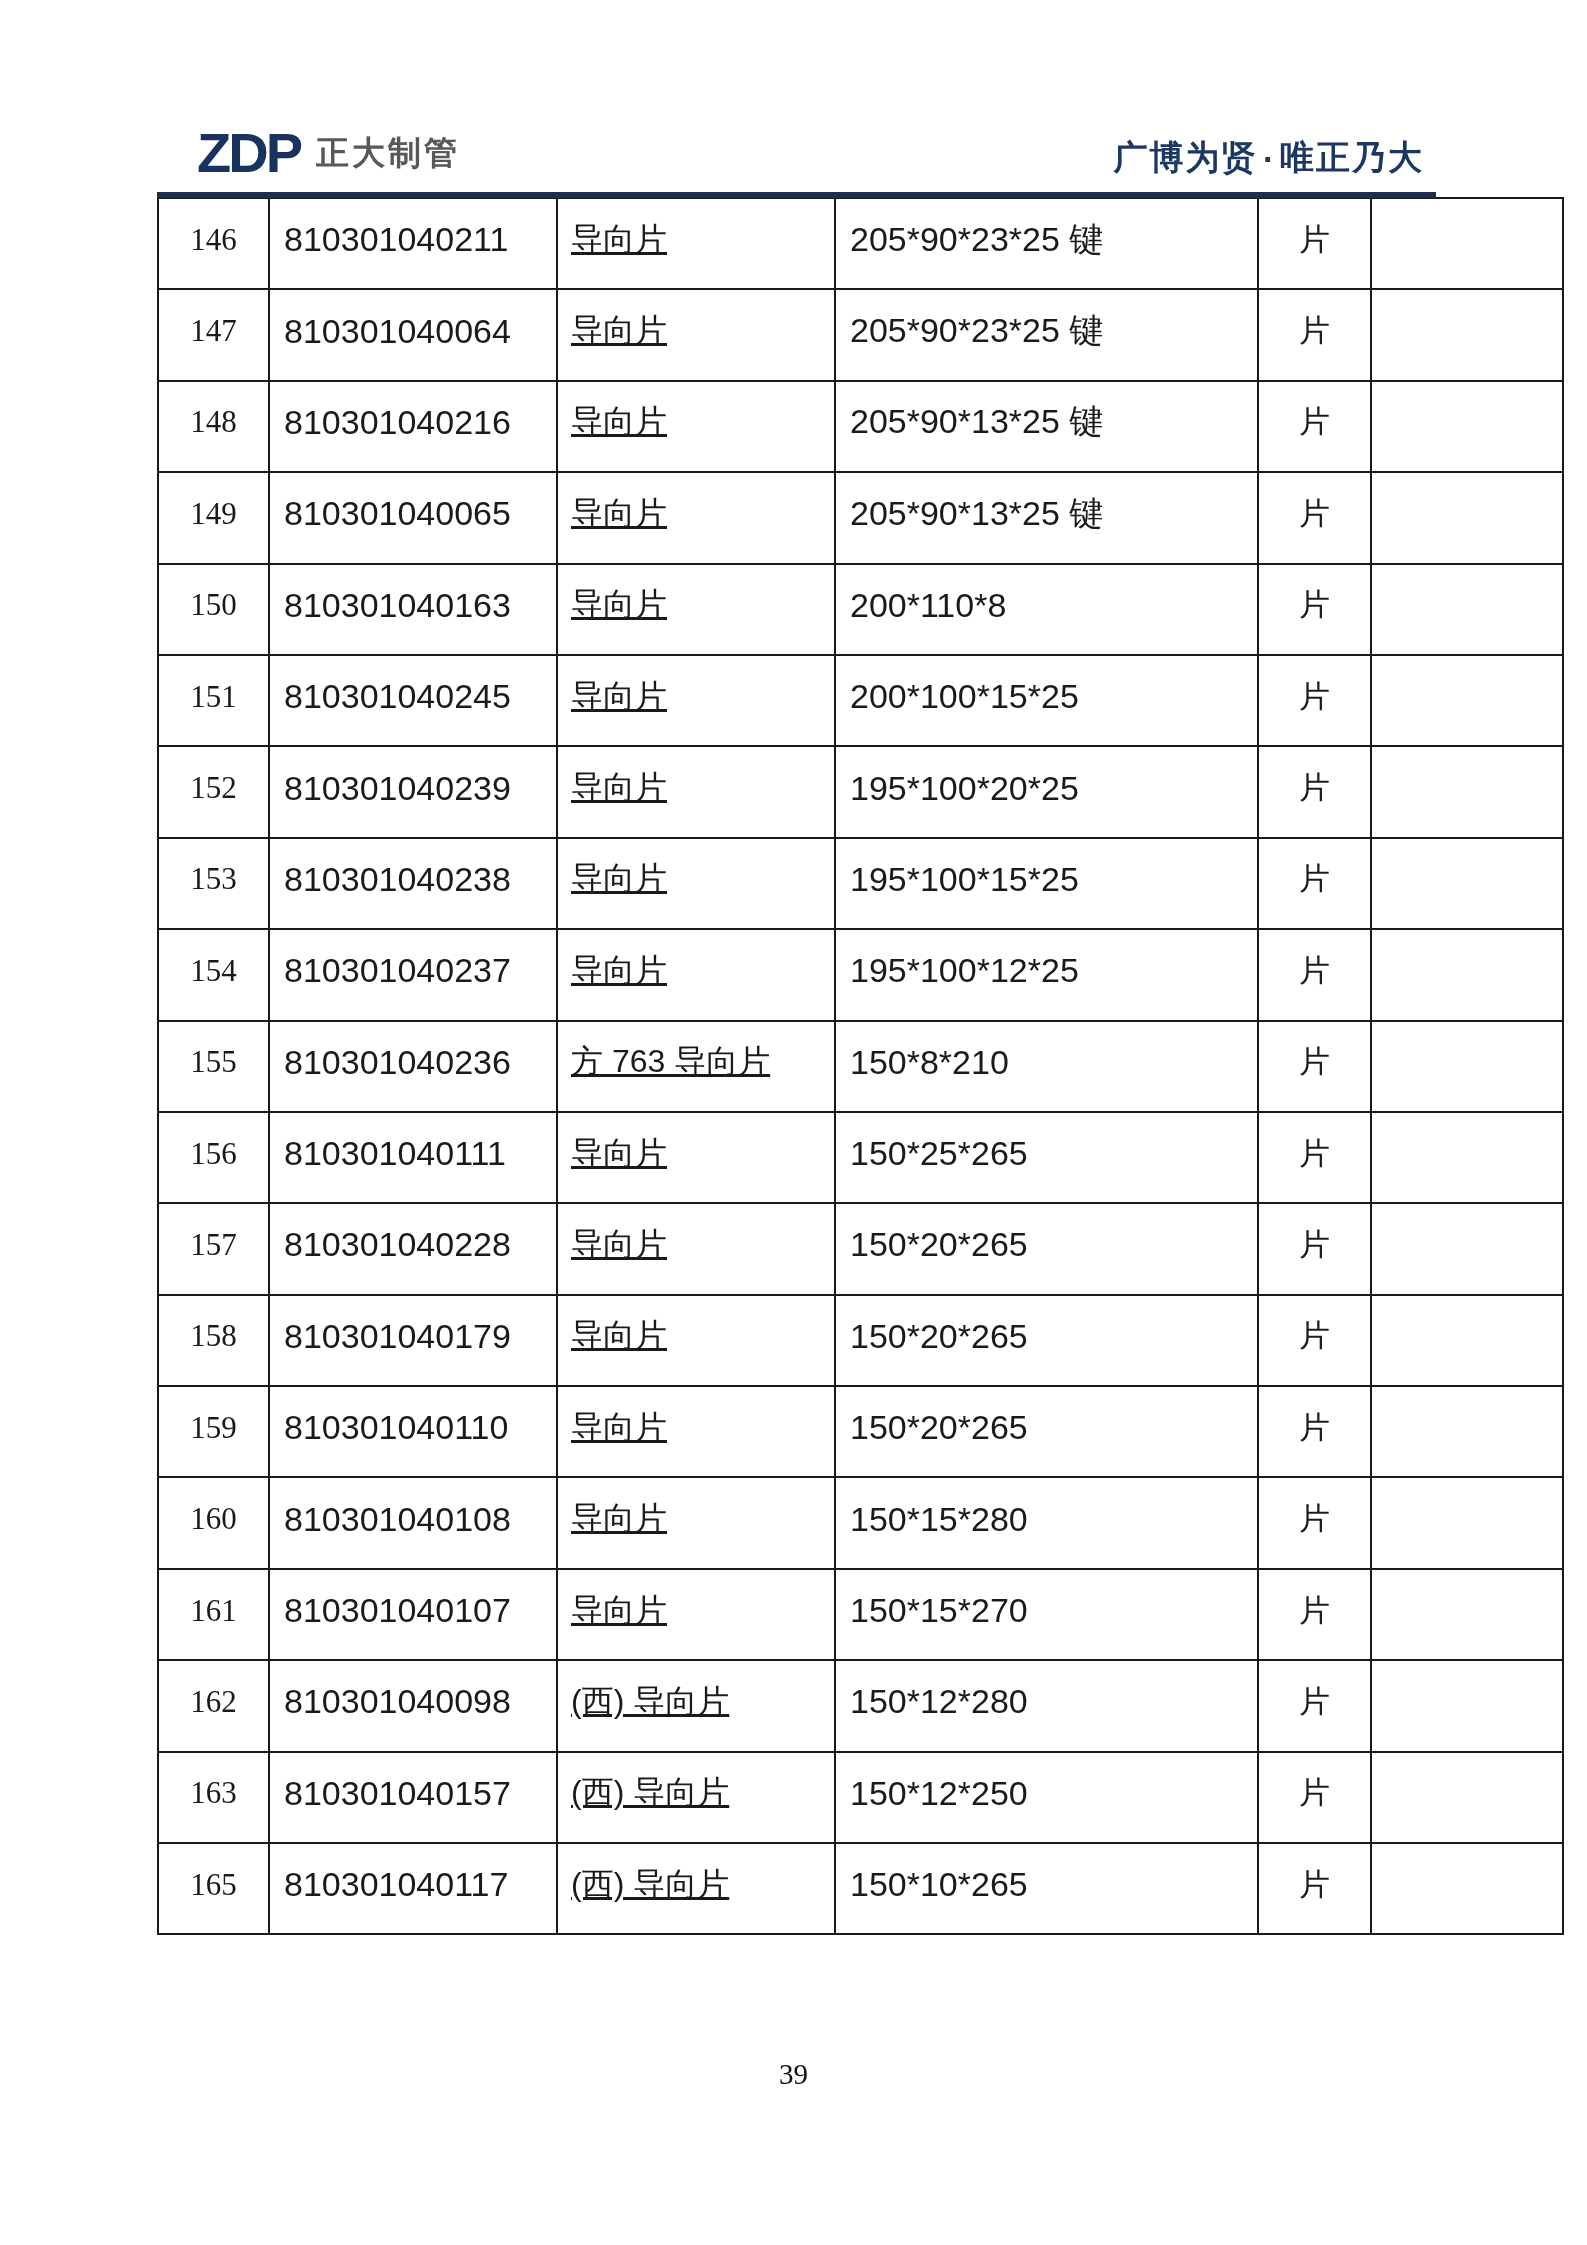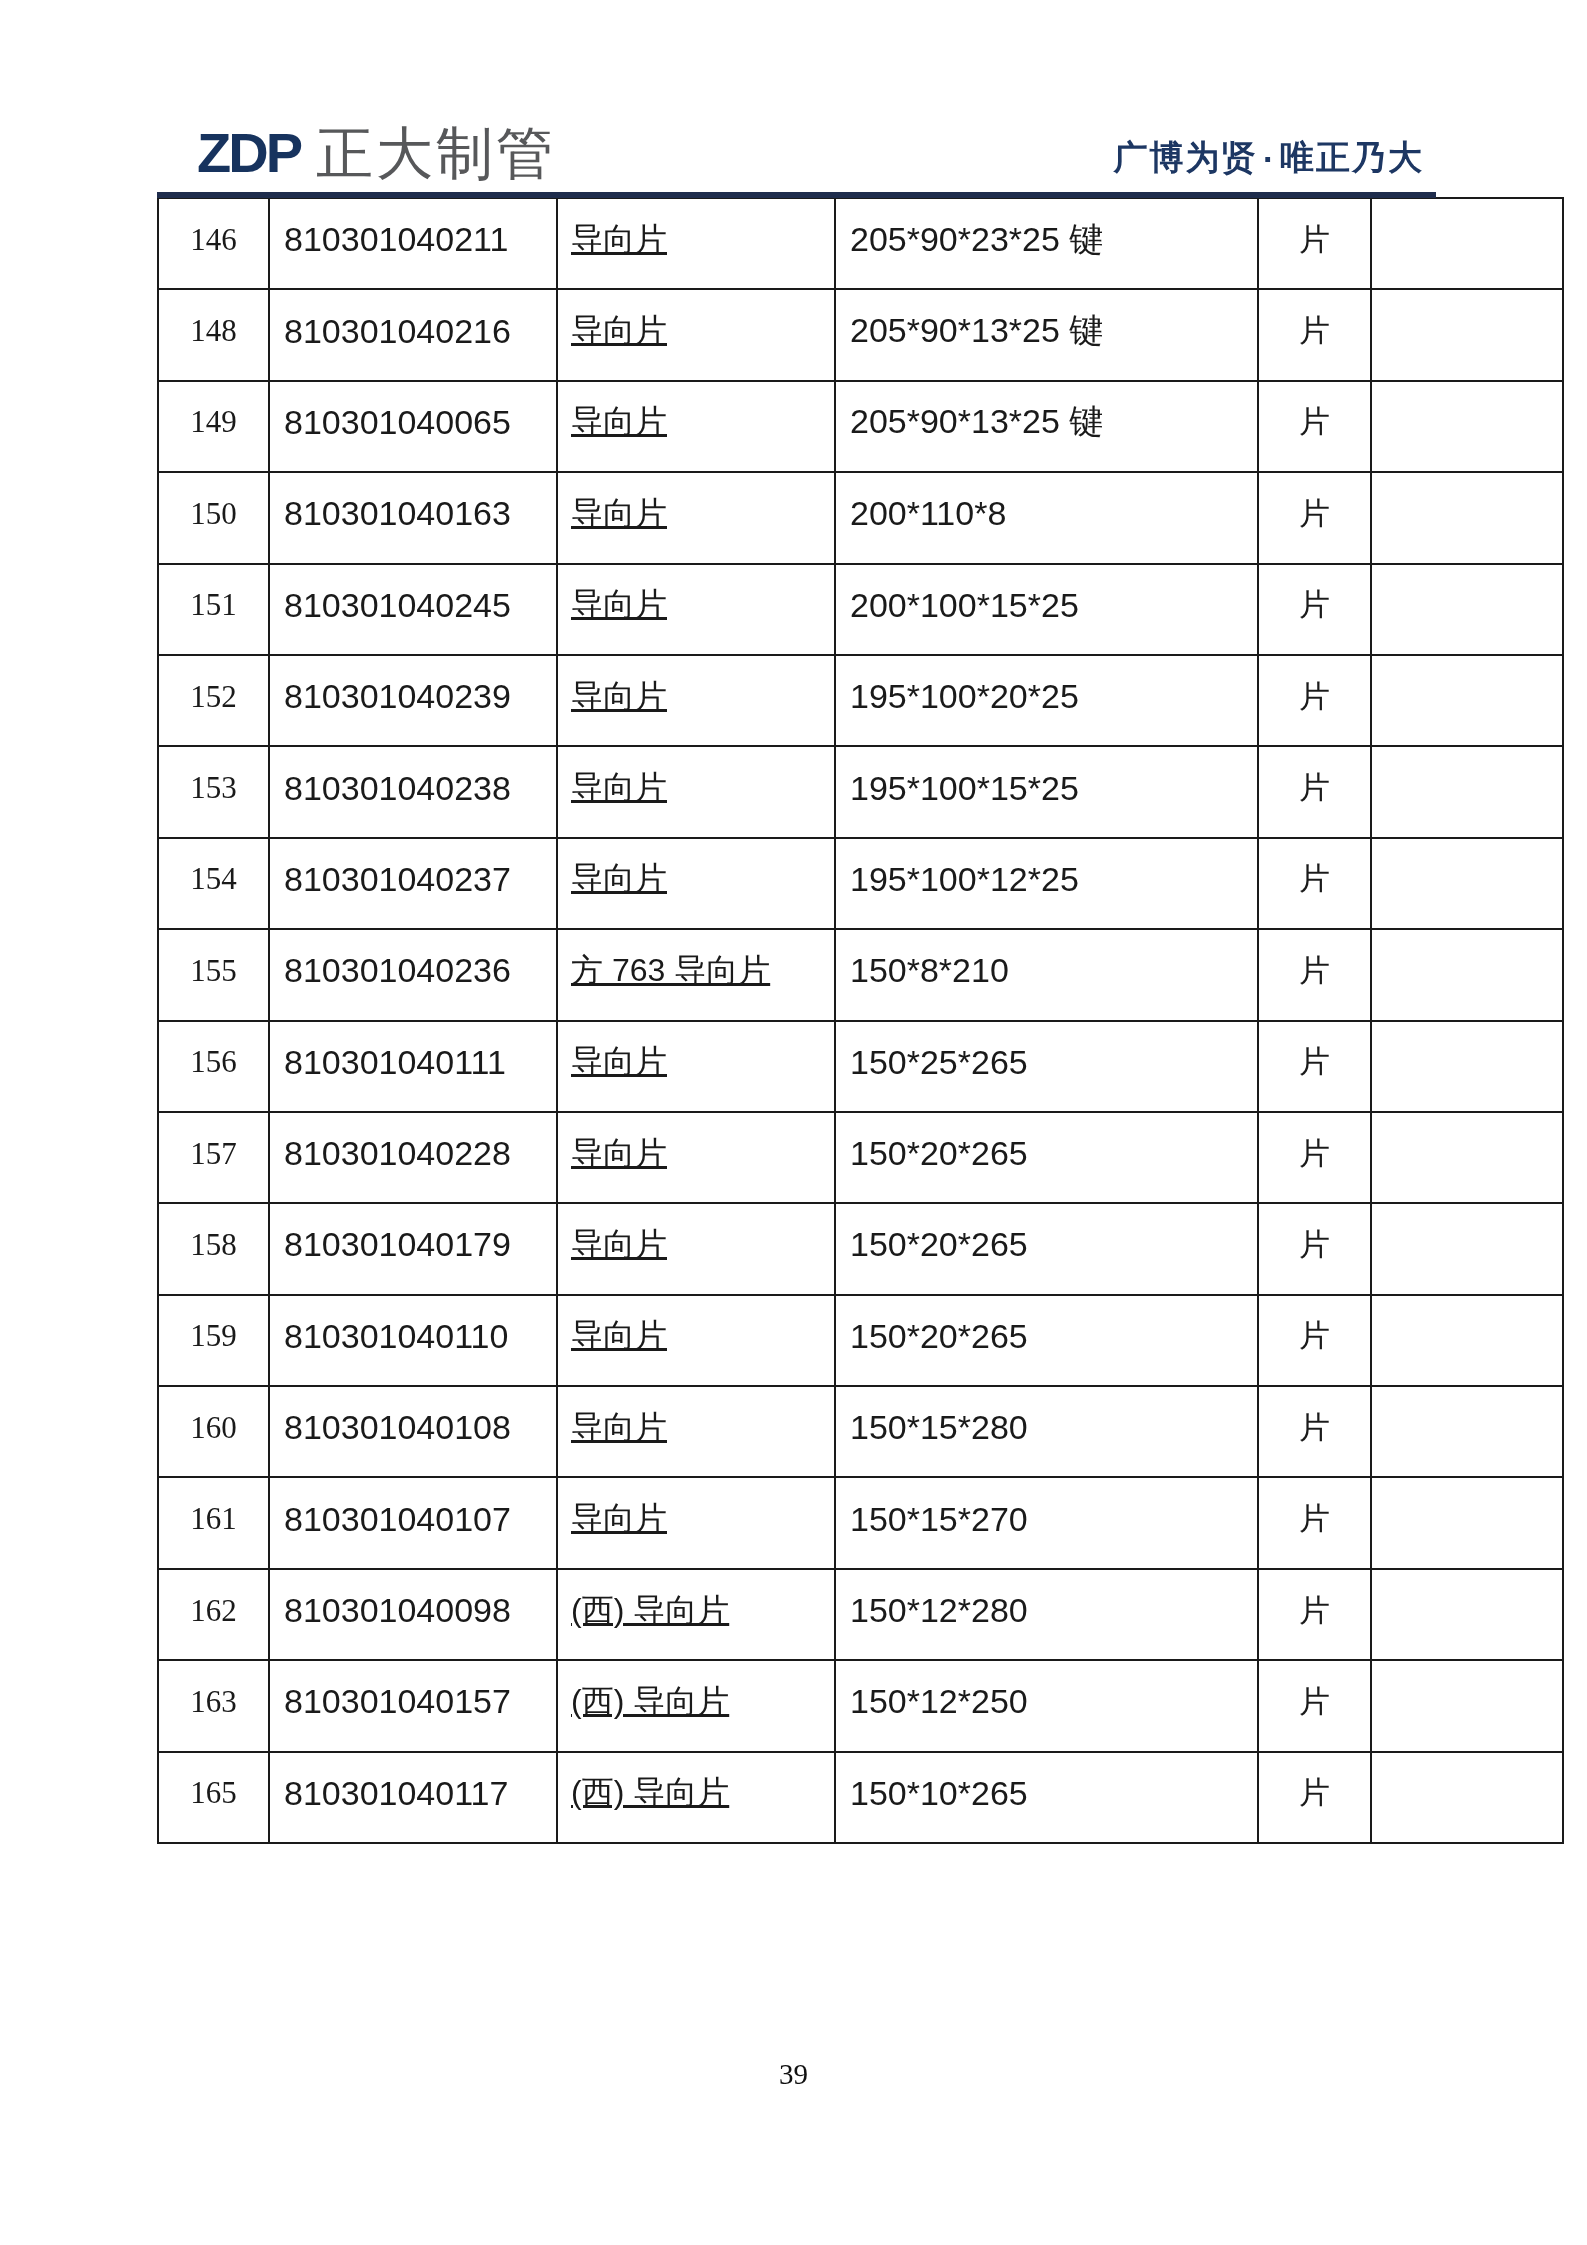--- a/index.html
+++ b/index.html
@@ -19,22 +19,22 @@
   }
   .logo-zdp{
     font-family:"Liberation Sans",sans-serif;
     font-weight:800;
     font-size:56px;line-height:50px;
     letter-spacing:-3px;
     color:var(--logo-navy,#17335e);
   }
   .logo-company{
     font-family:"Liberation Sans",sans-serif;
-    font-weight:400;
-    font-size:57px;line-height:50px;
+    font-weight:700;
+    font-size:33px;line-height:50px;
     letter-spacing:3px;
     color:var(--dark-gray,#57585a);
   }
   .slogan{
     position:absolute;top:141px;right:163px;
     font-family:Liberation Mono, monospace;
     font-weight:700;
     font-size:34px;line-height:38px;
     letter-spacing:2px;
     color:var(--navy,#1d3763);
@@ -121,20 +121,28 @@
     <tbody id="table-body">
         <tr>
       <td class="c-no">146</td>
       <td class="c-code">810301040211</td>
       <td class="c-name">导向片</td>
       <td class="c-spec">205*90*23*25 键</td>
       <td class="c-unit">片</td>
       <td class="c-note"></td>
     </tr>
         <tr>
+      <td class="c-no">147</td>
+      <td class="c-code">810301040064</td>
+      <td class="c-name">导向片</td>
+      <td class="c-spec">205*90*23*25 键</td>
+      <td class="c-unit">片</td>
+      <td class="c-note"></td>
+    </tr>
+        <tr>
       <td class="c-no">148</td>
       <td class="c-code">810301040216</td>
       <td class="c-name">导向片</td>
       <td class="c-spec">205*90*13*25 键</td>
       <td class="c-unit">片</td>
       <td class="c-note"></td>
     </tr>
         <tr>
       <td class="c-no">149</td>
       <td class="c-code">810301040065</td>

